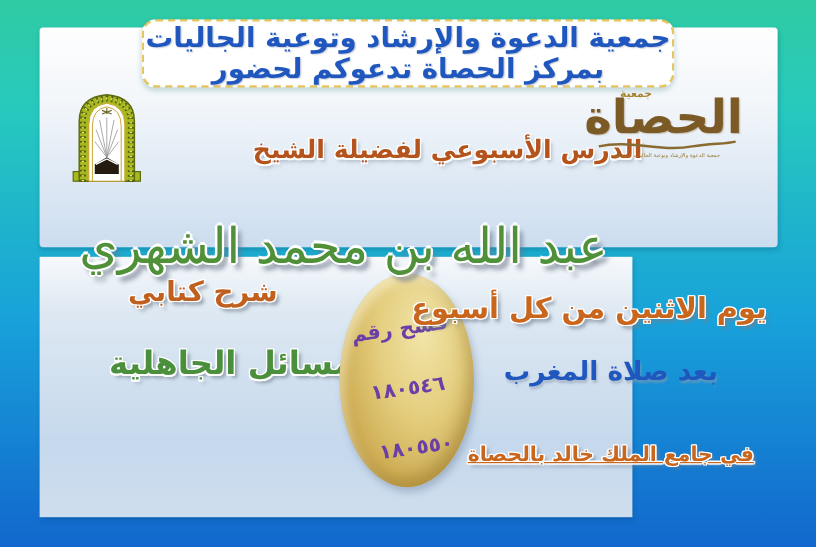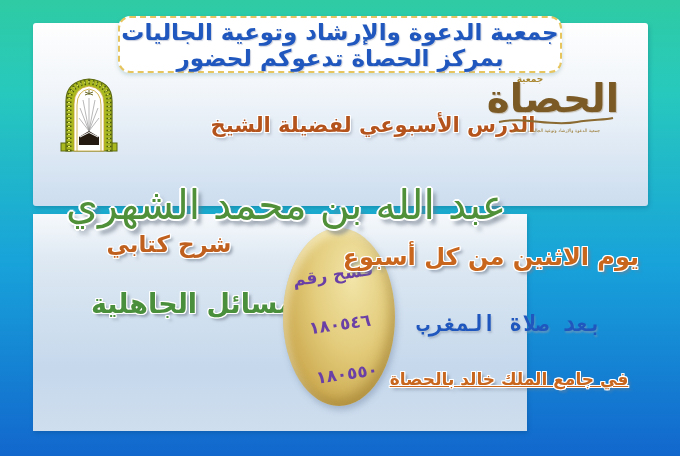--- a/index.html
+++ b/index.html
@@ -66,21 +66,21 @@
     text-shadow:-1px 0 0 #fff,1px 0 0 #fff,0 -1px 0 #fff,0 1px 0 #fff,
                 -1px -1px 0 #fff,1px -1px 0 #fff,-1px 1px 0 #fff,1px 1px 0 #fff,
                 3px 3px 3px rgba(115,128,145,.65);
   }
   .books-panel{position:absolute;left:10px;top:0;width:252px;height:100%;}
   .books-intro{top:17px;font-size:23px;color:#c0601f;}
   .book-1{top:74px;font-size:27px;color:#4a8f3b;text-align:right;}
   .book-2{top:142px;font-size:31px;color:#4a8f3b;}
   .schedule-panel{position:absolute;left:346px;top:0;width:260px;height:100%;}
   .sched-day{top:29px;font-size:24px;color:#c9661e;}
-  .sched-time{top:97px;font-size:22px;color:#1f57be;text-shadow:1px 2px 2px rgba(140,155,175,.55);font-family:Liberation Mono, monospace;}
+  .sched-time{top:84px;font-size:22px;color:#1f57be;text-shadow:1px 2px 2px rgba(140,155,175,.55);}
   .sched-place{top:155px;font-size:17px;color:#c9661e;text-decoration:underline;}
   
   .permit-badge{
     position:absolute;left:250px;top:14px;width:112px;height:178px;border-radius:50%;
     background:radial-gradient(ellipse at 62% 28%,#f2e5a8 0%,#e3cc7c 40%,#cfae55 70%,#b28f3c 100%);
     box-shadow:inset -5px -7px 12px rgba(120,90,20,.35),inset 4px 5px 8px rgba(255,250,220,.6),
                2px 4px 6px rgba(90,110,140,.35);
   }
   .permit-inner{
     position:absolute;left:0;top:0;width:100%;height:100%;

